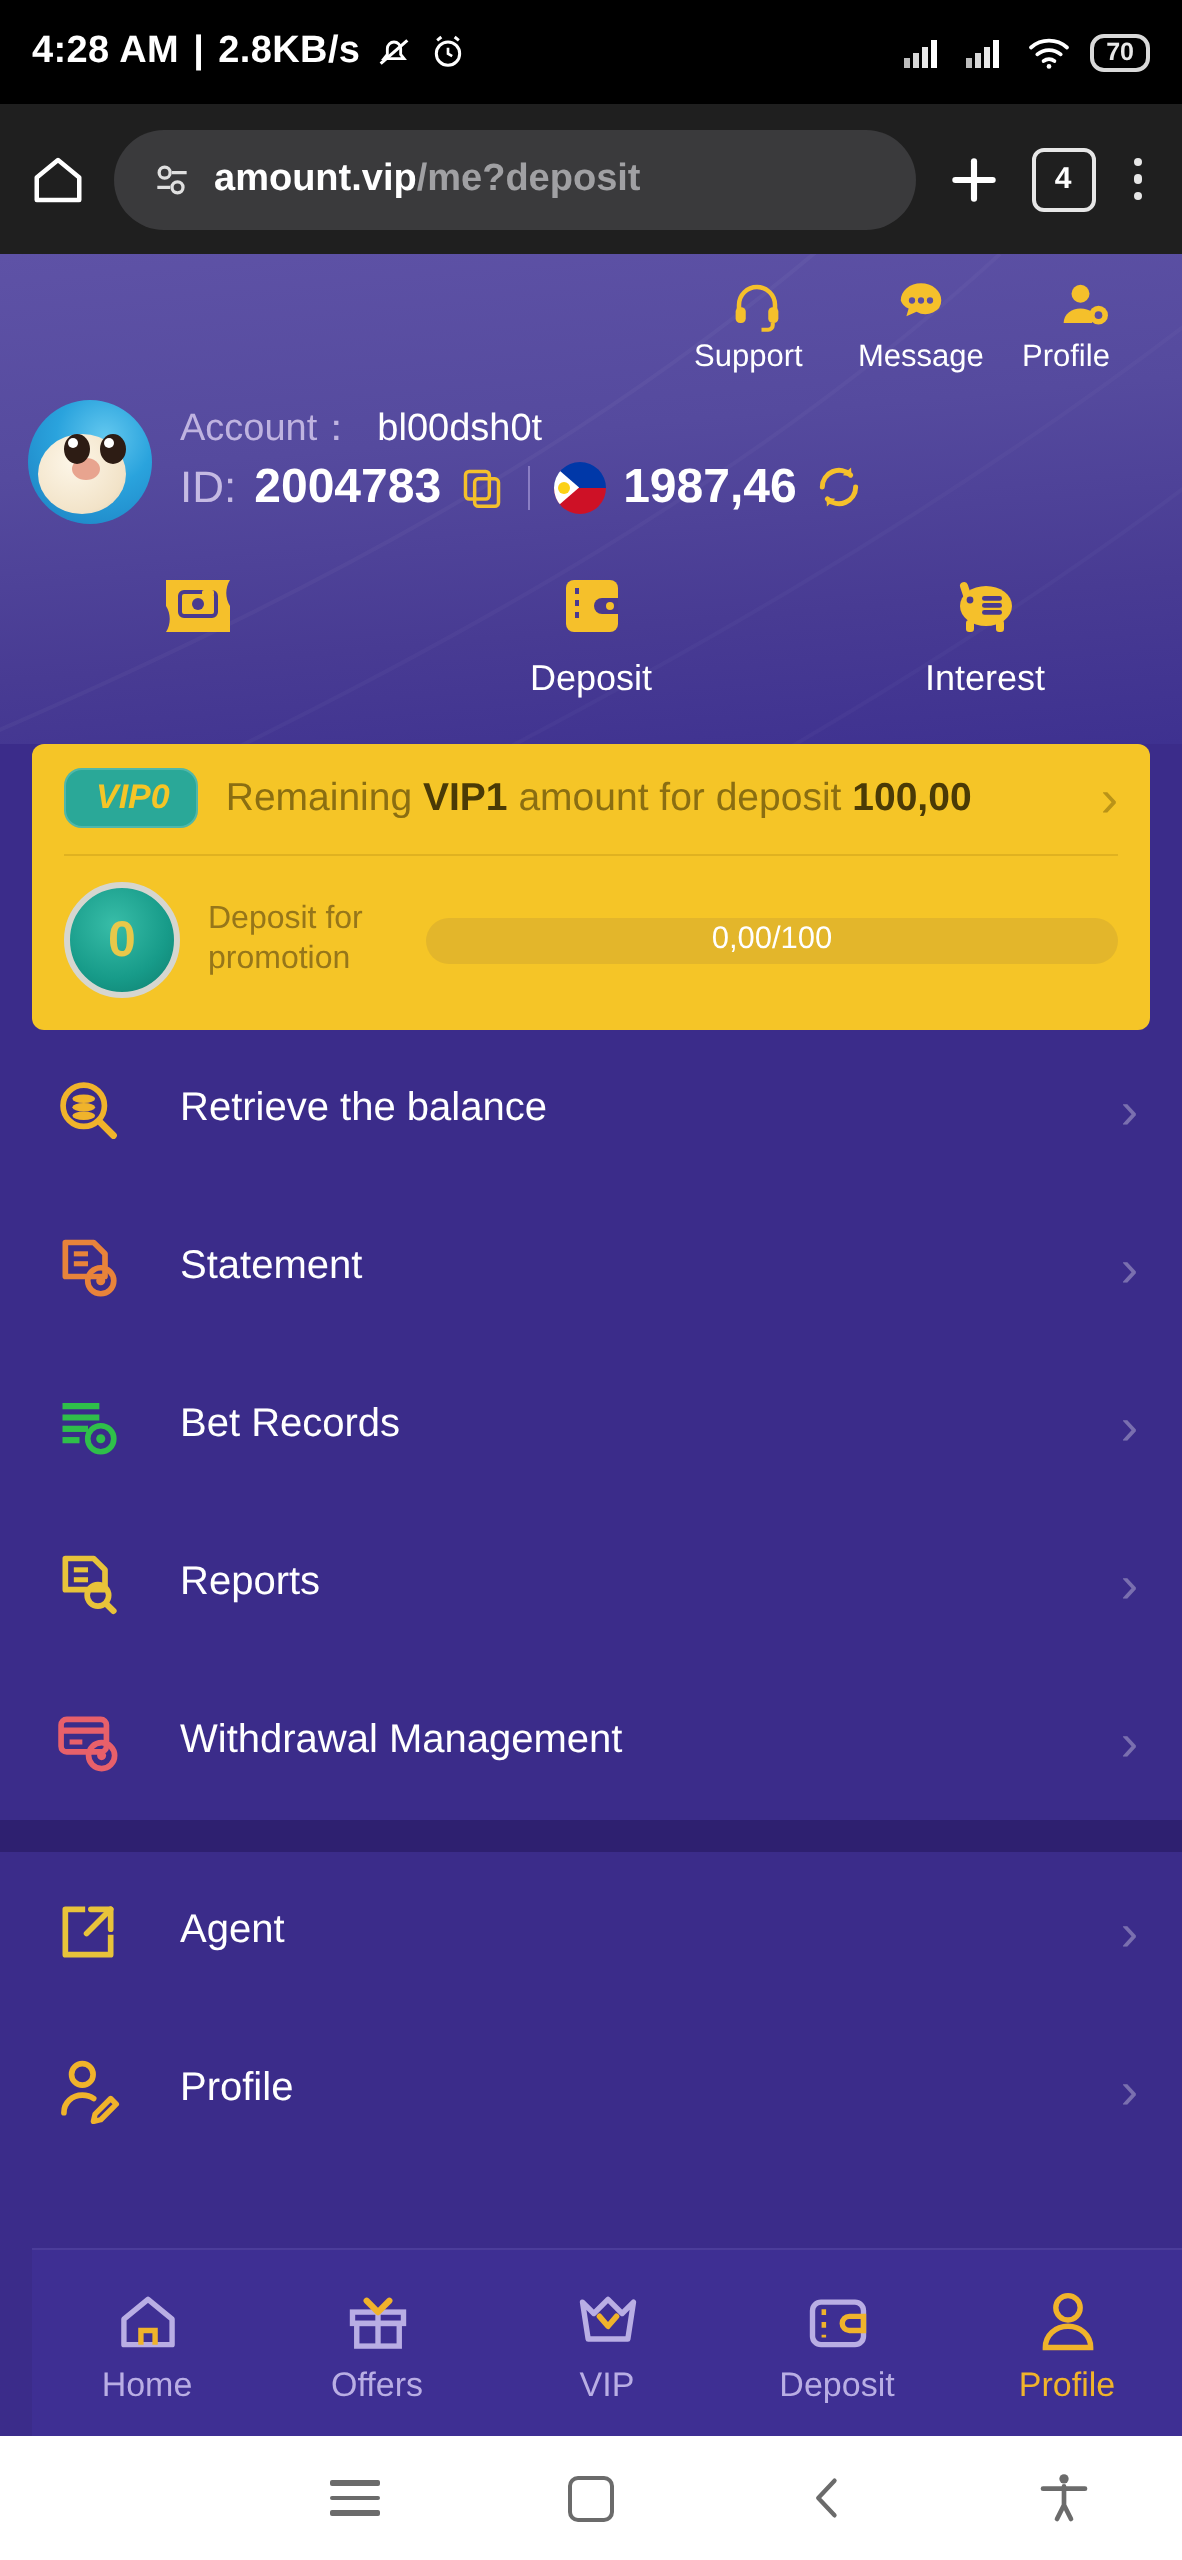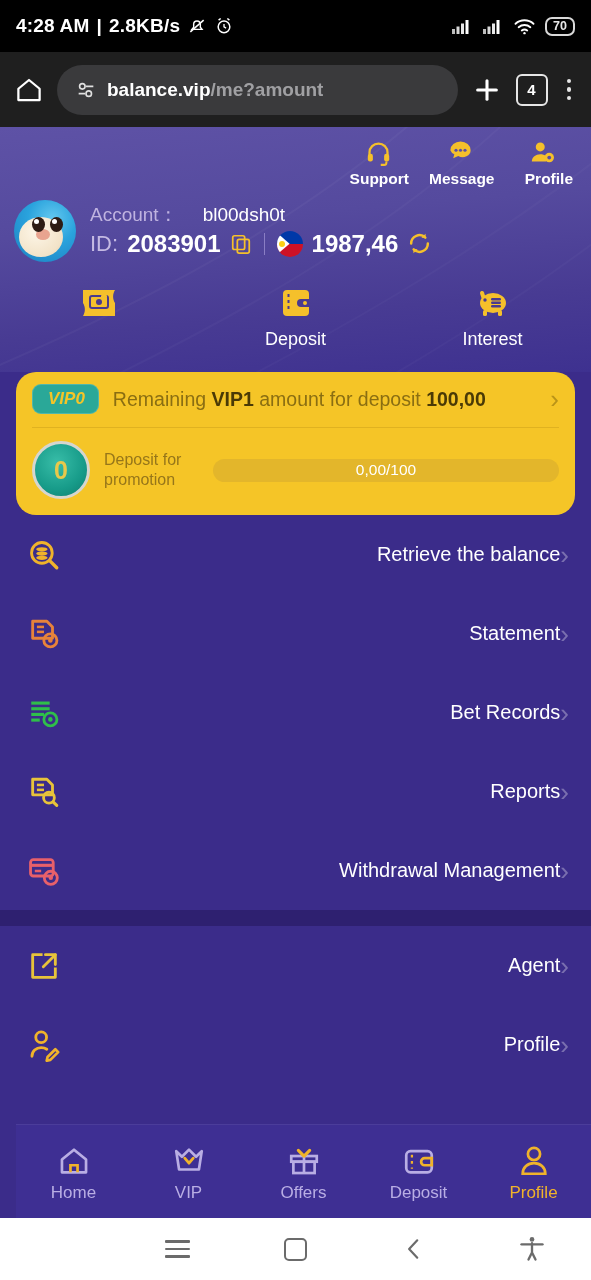--- a/index.html
+++ b/index.html
@@ -54,21 +54,21 @@
     padding-bottom:6px;
   }
   .app-header .swoosh {
     position:absolute; inset:0; pointer-events:none; opacity:.5;
   }
 
   .top-icons {
     display:flex; justify-content:flex-end; gap:20px;
     padding:10px 18px 0 0; position:relative; z-index:2;
   }
-  .top-icon { width:62px; text-align:right;font-weight:bold; }
+  .top-icon { width:62px; text-align:left; }
   .top-icon .glyph { height:30px; display:flex; align-items:center; justify-content:center; }
   .top-icon .lbl { font-size:15.5px; color:#fff; margin-top:3px; display:block; }
 
   .account-row {
     display:flex; align-items:center; gap:14px;
     padding:12px 0 6px 14px; position:relative; z-index:2;
   }
   .avatar {
     width:62px; height:62px; border-radius:50%; flex:none;
     background:radial-gradient(circle at 62% 30%, #63c8ef 0%, #2aa3dd 42%, #1b7ec0 100%);
@@ -87,21 +87,21 @@
   .avatar .eye.r { left:36px; }
   .avatar .eye::after {
     content:''; position:absolute; width:5px; height:5px; border-radius:50%;
     background:#fff; left:2px; top:2px;
   }
   .avatar .snout {
     position:absolute; width:14px; height:11px; border-radius:50%;
     background:#e8a48f; left:22px; top:29px;
   }
   .acc-texts { line-height:1.18; }
-  .acc-line1 { display:flex; align-items:baseline; gap:25px; }
+  .acc-line1 { display:flex; align-items:baseline; gap:11px; }
   .acc-label { font-size:19px; color:#bfb3e0; }
   .acc-value { font-size:19px; color:#fff; font-weight:normal; }
   .acc-line2 { display:flex; align-items:center; gap:9px; margin-top:3px; }
   .id-label { font-size:22px; color:#c5bae3; }
   .id-value { font-size:24px; color:#fff; font-weight:bold; }
   .divider-v { width:1px; height:22px; background:#8a7ec4; margin:0 3px; }
   .flag {
     width:26px; height:26px; border-radius:50%; flex:none; position:relative;
     overflow:hidden; background:linear-gradient(to bottom,#0038A8 50%,#CE1126 50%);
   }
@@ -119,21 +119,21 @@
   .quick-actions {
     display:flex; position:relative; z-index:2;
     padding:14px 0 16px;
   }
   .qa { flex:1; text-align:center; }
   .qa .glyph { height:42px; display:flex; align-items:center; justify-content:center; }
   .qa .lbl { font-size:18px; color:#fff; margin-top:5px; display:block; }
 
   
   .vip-card {
-    margin:0 16px; background:#F5C527; border-radius:20px;
+    margin:0 16px; background:#F5C527; border-radius:6px;
     padding:12px 16px 16px;
   }
   .vip-top { display:flex; align-items:center; gap:14px; }
   .vip-badge {
     background:#2AA898; color:#F5C527; font-style:italic; font-weight:bold;
     font-size:17px; padding:5px 14px 5px 16px;
     border-radius:9px 9px 9px 9px; flex:none;
     box-shadow:inset 0 0 0 1px rgba(255,255,255,.18);
   }
   .vip-text { flex:1; font-size:19.5px; color:#8a6e12; white-space:nowrap; }
@@ -153,22 +153,22 @@
     flex:1; height:23px; border-radius:12px; background:#E3B62B;
     display:flex; align-items:center; justify-content:center;
     position:relative; overflow:hidden;
   }
   .progress-fill { position:absolute; left:0; top:0; bottom:0; background:#F7DE7B; }
   .progress-text { font-size:15.5px; color:#fff; position:relative; z-index:2; }
 
   
   .menu-group { padding:0 0 0 0; }
   .menu-row {
-    display:flex; align-items:center; gap:0;
-    height:79px; padding:0 22px 0 26px;text-align:right;
+    display:flex; align-items:center; gap:28px;
+    height:79px; padding:0 22px 0 26px;
   }
   .menu-row .ico { width:36px; height:36px; flex:none; display:flex; align-items:center; justify-content:center; }
   .menu-row .txt { flex:1; font-size:20px; color:#fff; }
   .menu-row .chev { color:rgba(255,255,255,.32); font-size:26px; line-height:1; }
   .group-gap { height:16px; background:#2E2070; }
 
   
   .bottom-nav {
     position:absolute; left:16px; right:0; bottom:62px; height:94px;
     background:#3E2F93; display:flex; align-items:center;
@@ -237,21 +237,21 @@
   <svg width="30" height="30" viewBox="0 0 24 24">
     <path d="M3.5 11L12 4l8.5 7v9h-17z" fill="none" stroke="#fff" stroke-width="1.8" stroke-linejoin="round"></path>
   </svg>
   <div class="url-pill">
     <svg width="22" height="22" viewBox="0 0 24 24">
       <circle cx="8" cy="8" r="3" fill="none" stroke="#e0e0e0" stroke-width="1.8"></circle>
       <line x1="12" y1="8" x2="20" y2="8" stroke="#e0e0e0" stroke-width="1.8"></line>
       <circle cx="15" cy="16" r="3" fill="none" stroke="#e0e0e0" stroke-width="1.8"></circle>
       <line x1="4" y1="16" x2="11" y2="16" stroke="#e0e0e0" stroke-width="1.8"></line>
     </svg>
-    <div class="url-text"><span>balance.vip</span><span class="path">/me?amount</span></div>
+    <div class="url-text"><span>amount.vip</span><span class="path">/me?deposit</span></div>
   </div>
   <svg width="32" height="32" viewBox="0 0 24 24">
     <line x1="12" y1="5" x2="12" y2="19" stroke="#fff" stroke-width="2.3" stroke-linecap="round"></line>
     <line x1="5" y1="12" x2="19" y2="12" stroke="#fff" stroke-width="2.3" stroke-linecap="round"></line>
   </svg>
   <div class="tab-count">
     <span>4</span>
   </div>
   <div class="dots-v">
       <i></i>
@@ -311,21 +311,21 @@
       <div class="eye l"></div>
       <div class="eye r"></div>
     </div>
     <div class="acc-texts">
       <div class="acc-line1">
         <span class="acc-label">Account：</span>
         <span class="acc-value">bl00dsh0t</span>
       </div>
       <div class="acc-line2">
         <span class="id-label">ID:</span>
-        <span class="id-value">2083901</span>
+        <span class="id-value">2004783</span>
         <svg width="22" height="22" viewBox="0 0 24 24">
           <rect x="3" y="3" width="13" height="15" rx="2" fill="none" stroke="#F5C02B" stroke-width="1.9"></rect>
           <rect x="8" y="7" width="13" height="15" rx="2" fill="none" stroke="#F5C02B" stroke-width="1.9"></rect>
         </svg>
         <div class="divider-v"></div>
         <div class="flag"></div>
         <span class="balance">1987,46</span>
         <svg width="25" height="25" viewBox="0 0 24 24">
           <path d="M20 12a8 8 0 0 1-13.6 5.7" fill="none" stroke="#F5C02B" stroke-width="2.4" stroke-linecap="round"></path>
           <path d="M4 12A8 8 0 0 1 17.6 6.3" fill="none" stroke="#F5C02B" stroke-width="2.4" stroke-linecap="round"></path>
@@ -503,36 +503,36 @@
       <svg width="34" height="34" viewBox="0 0 24 24">
         <path d="M3.5 11L12 4l8.5 7v9h-17z" fill="none" stroke="#B9AEE4" stroke-width="1.9" stroke-linejoin="round"></path>
         <path d="M9.5 20v-5h5v5" fill="none" stroke="#F0B32B" stroke-width="1.9"></path>
       </svg>
     </div>
     <span class="lbl">Home</span>
   </div>
   <div class="bn">
     <div class="glyph">
       <svg width="34" height="34" viewBox="0 0 24 24">
-        <path d="M3 5l4 4 5-5 5 5 4-4-2 13H5z" fill="none" stroke="#B9AEE4" stroke-width="1.9" stroke-linejoin="round"></path>
-        <path d="M9 10l3 3.5 3-3.5" fill="none" stroke="#F0B32B" stroke-width="2" stroke-linecap="round" stroke-linejoin="round"></path>
-      </svg>
-    </div>
-    <span class="lbl">VIP</span>
-  </div>
-  <div class="bn">
-    <div class="glyph">
-      <svg width="34" height="34" viewBox="0 0 24 24">
         <rect x="3" y="8.5" width="18" height="4" fill="none" stroke="#B9AEE4" stroke-width="1.9"></rect>
         <rect x="4.5" y="12.5" width="15" height="8" fill="none" stroke="#B9AEE4" stroke-width="1.9"></rect>
         <line x1="12" y1="8.5" x2="12" y2="20.5" stroke="#B9AEE4" stroke-width="1.9"></line>
         <path d="M12 8.5L8 4.5M12 8.5L16 4.5" stroke="#F0B32B" stroke-width="2.2" stroke-linecap="round"></path>
       </svg>
     </div>
     <span class="lbl">Offers</span>
+  </div>
+  <div class="bn">
+    <div class="glyph">
+      <svg width="34" height="34" viewBox="0 0 24 24">
+        <path d="M3 5l4 4 5-5 5 5 4-4-2 13H5z" fill="none" stroke="#B9AEE4" stroke-width="1.9" stroke-linejoin="round"></path>
+        <path d="M9 10l3 3.5 3-3.5" fill="none" stroke="#F0B32B" stroke-width="2" stroke-linecap="round" stroke-linejoin="round"></path>
+      </svg>
+    </div>
+    <span class="lbl">VIP</span>
   </div>
   <div class="bn">
     <div class="glyph">
       <svg width="34" height="34" viewBox="0 0 24 24">
         <rect x="3" y="5" width="18" height="15" rx="3" fill="none" stroke="#B9AEE4" stroke-width="1.9"></rect>
         <line x1="7" y1="7.5" x2="7" y2="17.5" stroke="#F0B32B" stroke-width="1.6" stroke-dasharray="2 2.5"></line>
         <path d="M21 10h-5a2.5 2.5 0 0 0 0 5h5z" fill="none" stroke="#F0B32B" stroke-width="1.9"></path>
       </svg>
     </div>
     <span class="lbl">Deposit</span>

